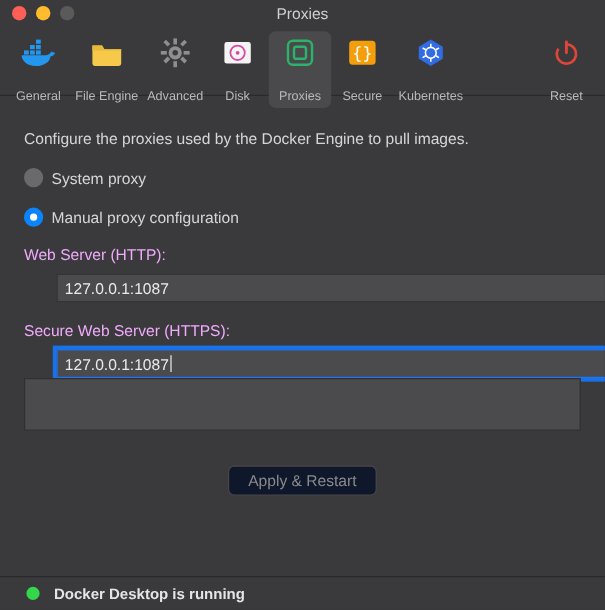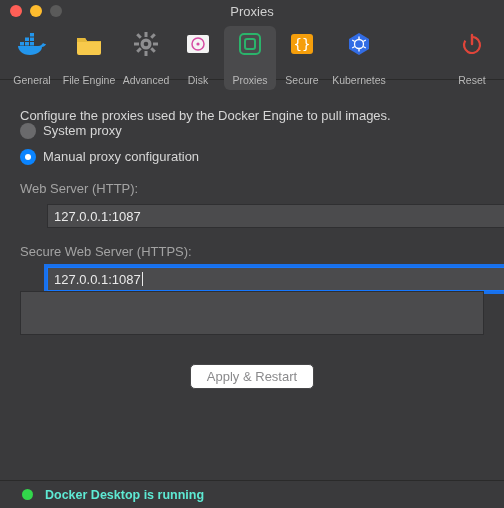--- a/index.html
+++ b/index.html
@@ -80,42 +80,44 @@
     
     .content {
       padding: 28px 20px 0 20px;
     }
     .desc {
       font-size: 13px;
       color: #d6d6d6;
     }
     .radio-row {
       display: flex;
+      align-items: center;
       margin-bottom: 10px;
       gap: 7px;
       cursor: default;
+      margin-top: 17px;
     }
     .radio-outer {
       width: 16px; height: 16px; border-radius: 50%;
       background: #6a6a6c;
       display: flex; align-items: center; justify-content: center;
       position: relative;
     }
     .radio-outer.checked {
       background: #0a84ff;
     }
     .radio-outer.checked::after {
       content: "";
       width: 6px; height: 6px; border-radius: 50%;
       background: #fff;
     }
     .radio-label { font-size: 13px; color: #d6d6d6; }
     .field-label {
       font-size: 13px;
-      color: #a3a3a3;
+      color: #f0abfc;
       margin-top: 16px;
       margin-bottom: 8px;
     }
     .text-input {
       width: 100%;
       height: 24px;
       background: #4b4b4d;
       border: 1px solid #2f2f31;
       color: #eaeaea;
       font-size: 13px;
@@ -144,21 +146,21 @@
       padding: 4px 6px;
       outline: none;
       resize: none;
     }
     .apply-row {
       display: flex;
       justify-content: center;
       margin-top: 26px;
     }
     .apply-btn {
-      background: #ffffff;
+      background: #0f172a;
       color: #8a8a8c;
       border: 1px solid #474749;
       border-radius: 5px;
       padding: 4px 16px;
       font-size: 13px;
       cursor: default;
     }
     
     .statusbar {
       position: absolute;
@@ -171,21 +173,21 @@
       padding-left: 22px;
       gap: 12px;
     }
     .status-dot {
       width: 11px; height: 11px; border-radius: 50%;
       background: #32d74b;
     }
     .status-text {
       font-size: 12.5px;
       font-weight: 600;
-      color: #5eead4;
+      color: #e5e5e5;
     }
     
     .fake-input {
       width: 100%;
       height: 24px;
       background: #4b4b4d;
       border: 1px solid #2f2f31;
       color: #eaeaea;
       font-size: 13px;
       padding: 2px 6px;

